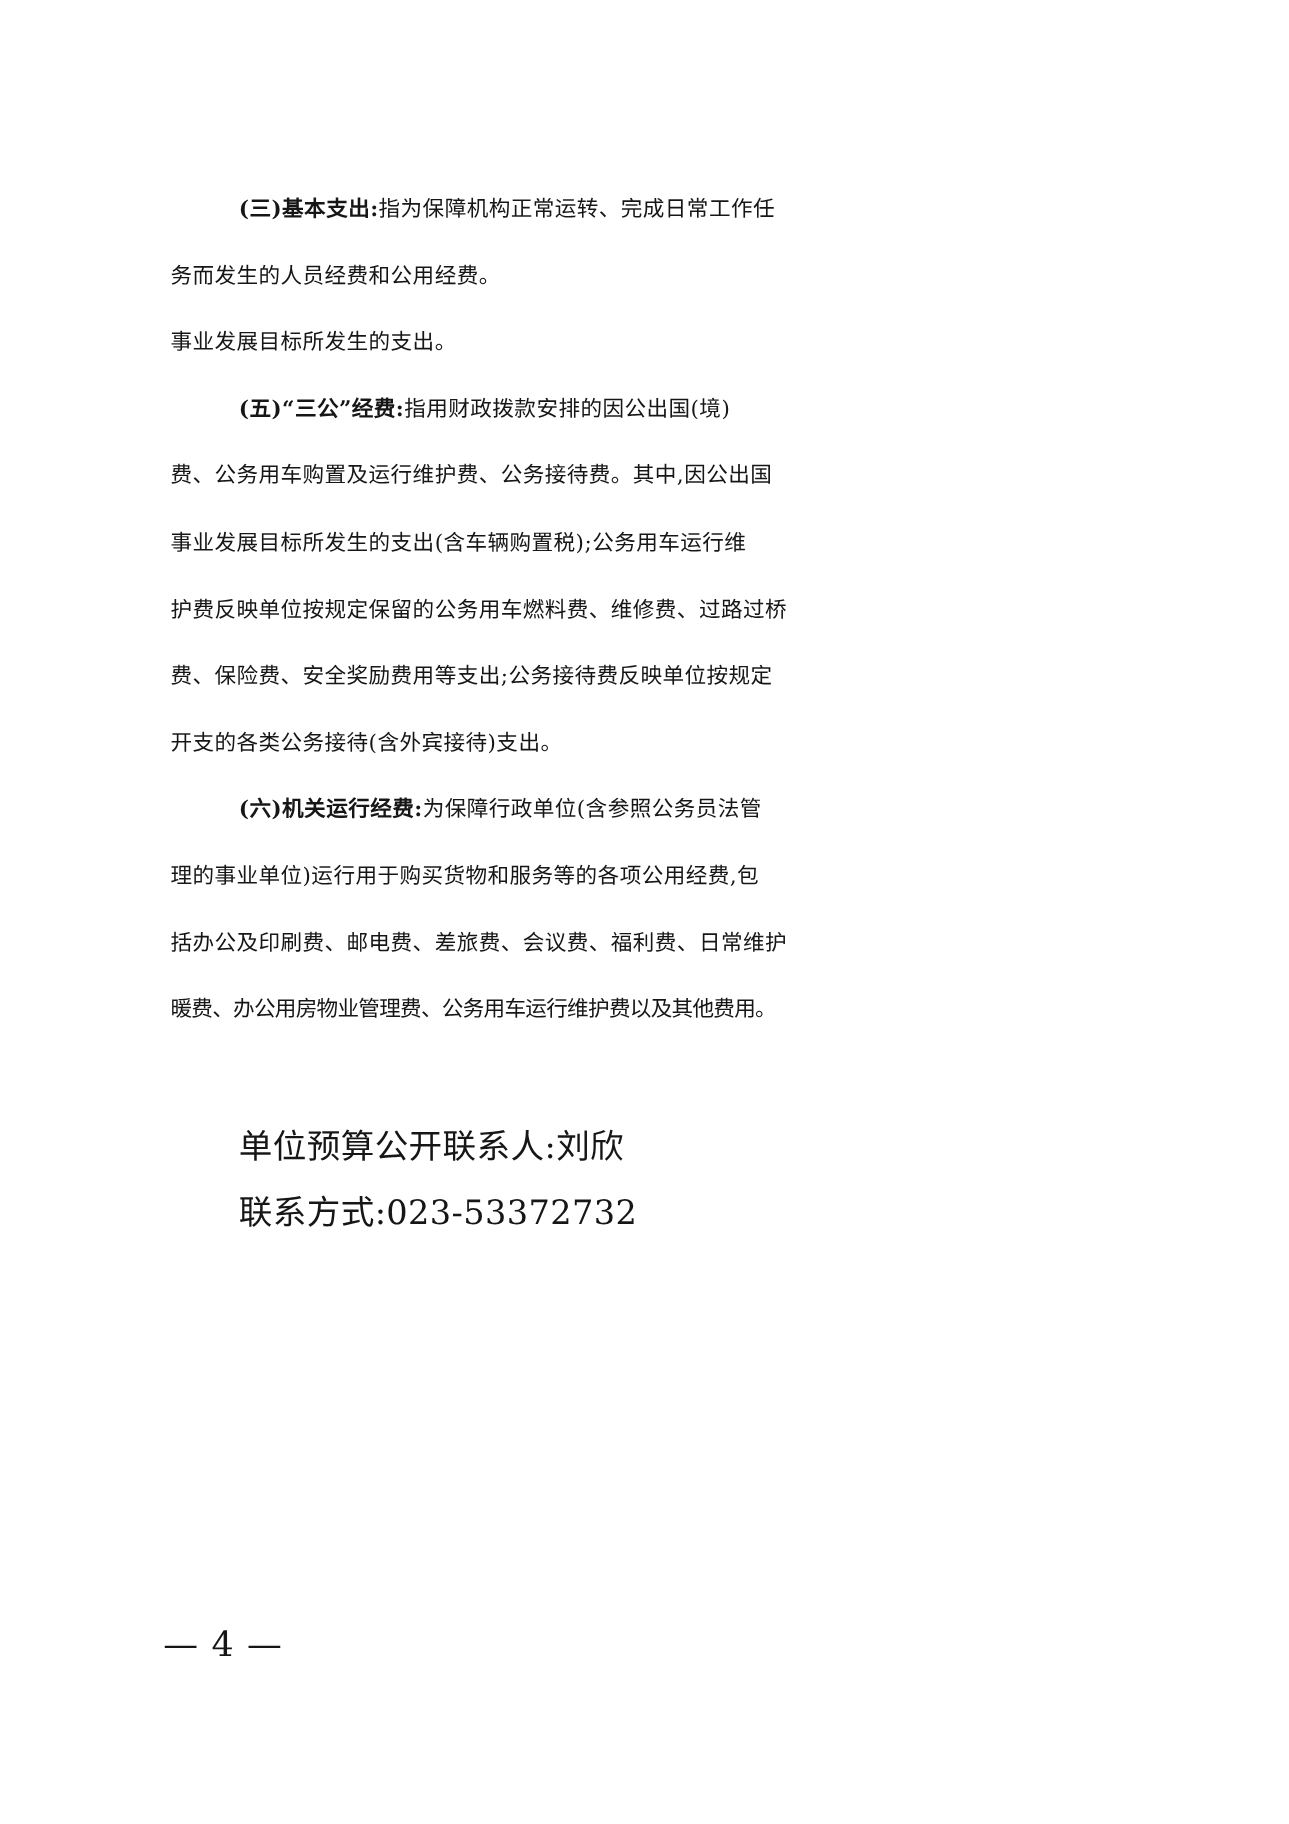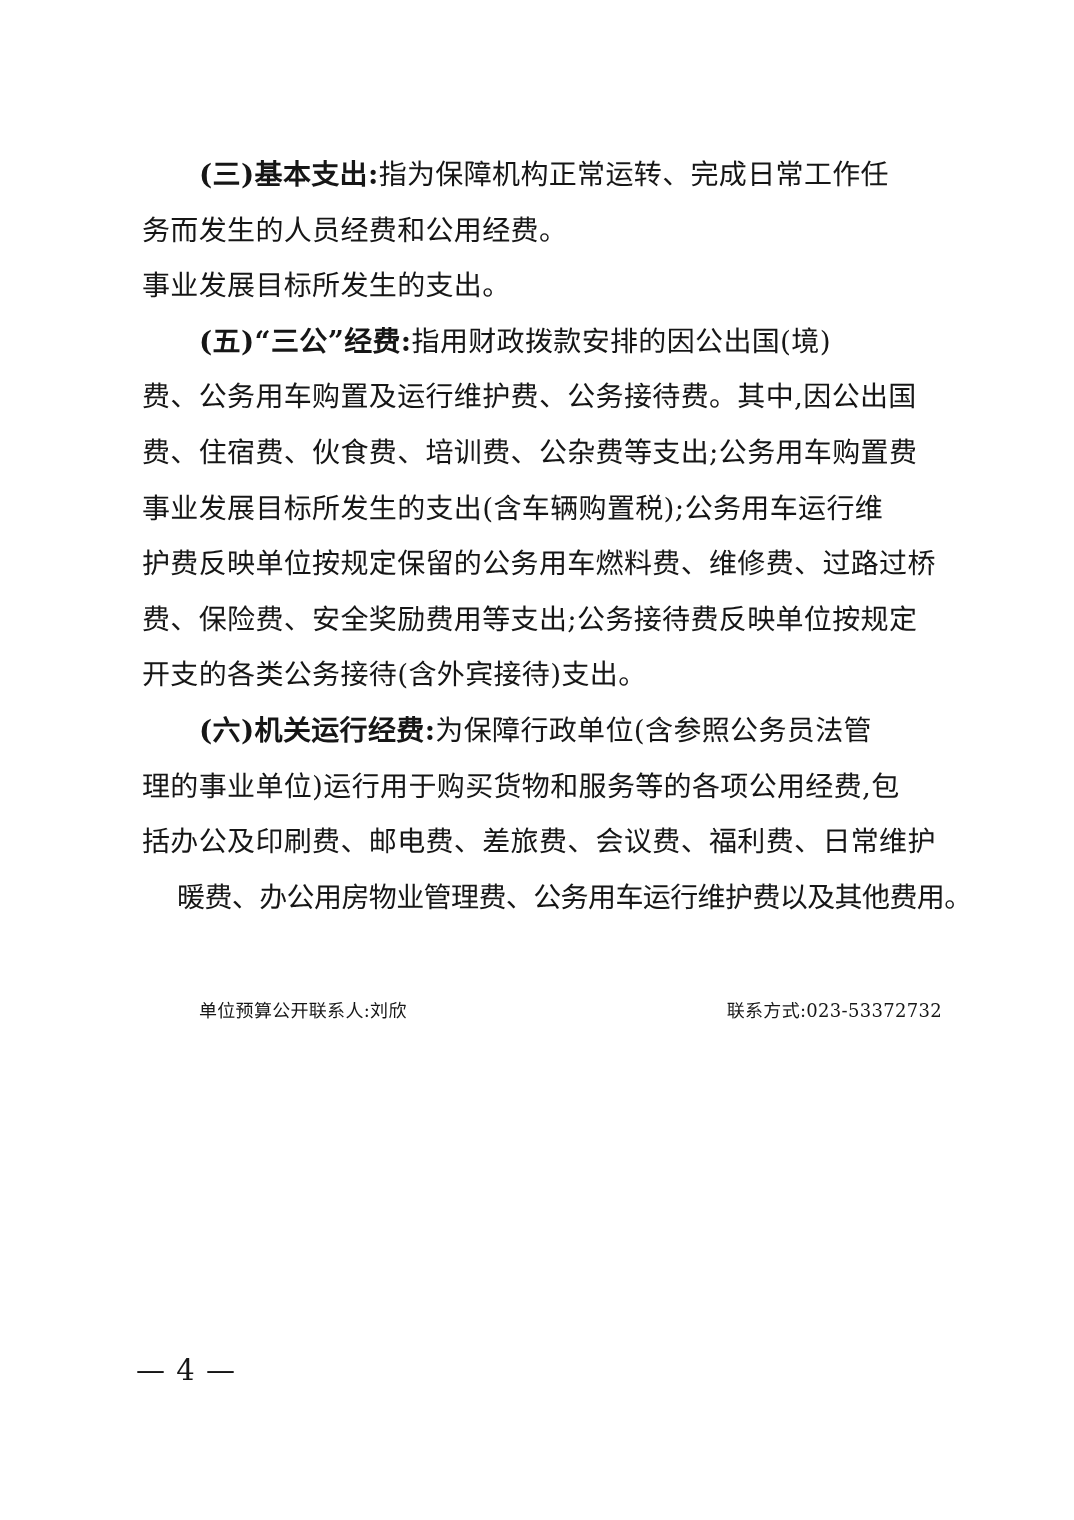--- a/index.html
+++ b/index.html
@@ -23,44 +23,44 @@
   }
   .content {
     position: absolute;
     left: 142px;
     top: 147px;
     width: 800px;
   }
   .line {
     height: 55.6px;
     line-height: 55.6px;
-    font-size: 28px;
+    font-size: 18px;
     letter-spacing: 0.35px;
     white-space: nowrap;
   }
   .line.indent {
     padding-left: 57px;
   }
   .line.tight {
     letter-spacing: -0.6px;
-    margin-left: 35px;
   }
   .bold {
     font-weight: 700;
   }
   .contact {
     display: flex;
     justify-content: space-between;
     padding-left: 57px;
     margin-top: 58px;
     height: 55.6px;
     line-height: 55.6px;
-    font-size: 18px;
+    font-size: 28px;
     letter-spacing: 0.3px;
     white-space: nowrap;
+    flex-direction: column;
   }
   .footer {
     position: absolute;
     left: 136px;
     top: 1342px;
     height: 56px;
     line-height: 56px;
     font-size: 29px;
     letter-spacing: 1px;
   }
@@ -69,21 +69,20 @@
 <body>
 
 <div class="page">
   <div class="content">
     <div>
         <div class="line indent"><span class="bold">(三)基本支出:</span><span>指为保障机构正常运转、完成日常工作任</span></div>
         <div class="line"><span>务而发生的人员经费和公用经费。</span></div>
         <div class="line"><span>事业发展目标所发生的支出。</span></div>
         <div class="line indent"><span class="bold">(五)“三公”经费:</span><span>指用财政拨款安排的因公出国(境)</span></div>
         <div class="line"><span>费、公务用车购置及运行维护费、公务接待费。其中,因公出国</span></div>
-        <div class="line"><span>费、住宿费、伙食费、培训费、公杂费等支出;公务用车购置费</span></div>
         <div class="line"><span>事业发展目标所发生的支出(含车辆购置税);公务用车运行维</span></div>
         <div class="line"><span>护费反映单位按规定保留的公务用车燃料费、维修费、过路过桥</span></div>
         <div class="line"><span>费、保险费、安全奖励费用等支出;公务接待费反映单位按规定</span></div>
         <div class="line"><span>开支的各类公务接待(含外宾接待)支出。</span></div>
         <div class="line indent"><span class="bold">(六)机关运行经费:</span><span>为保障行政单位(含参照公务员法管</span></div>
         <div class="line"><span>理的事业单位)运行用于购买货物和服务等的各项公用经费,包</span></div>
         <div class="line"><span>括办公及印刷费、邮电费、差旅费、会议费、福利费、日常维护</span></div>
         <div class="line tight"><span>暖费、办公用房物业管理费、公务用车运行维护费以及其他费用。</span></div>
       </div>
 

